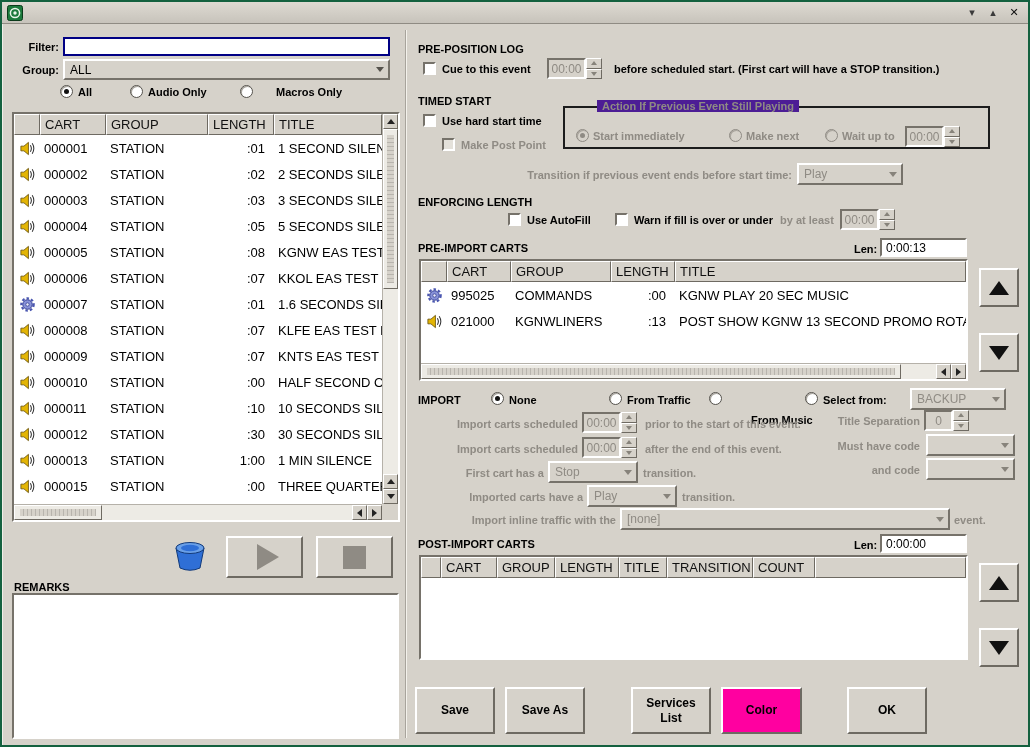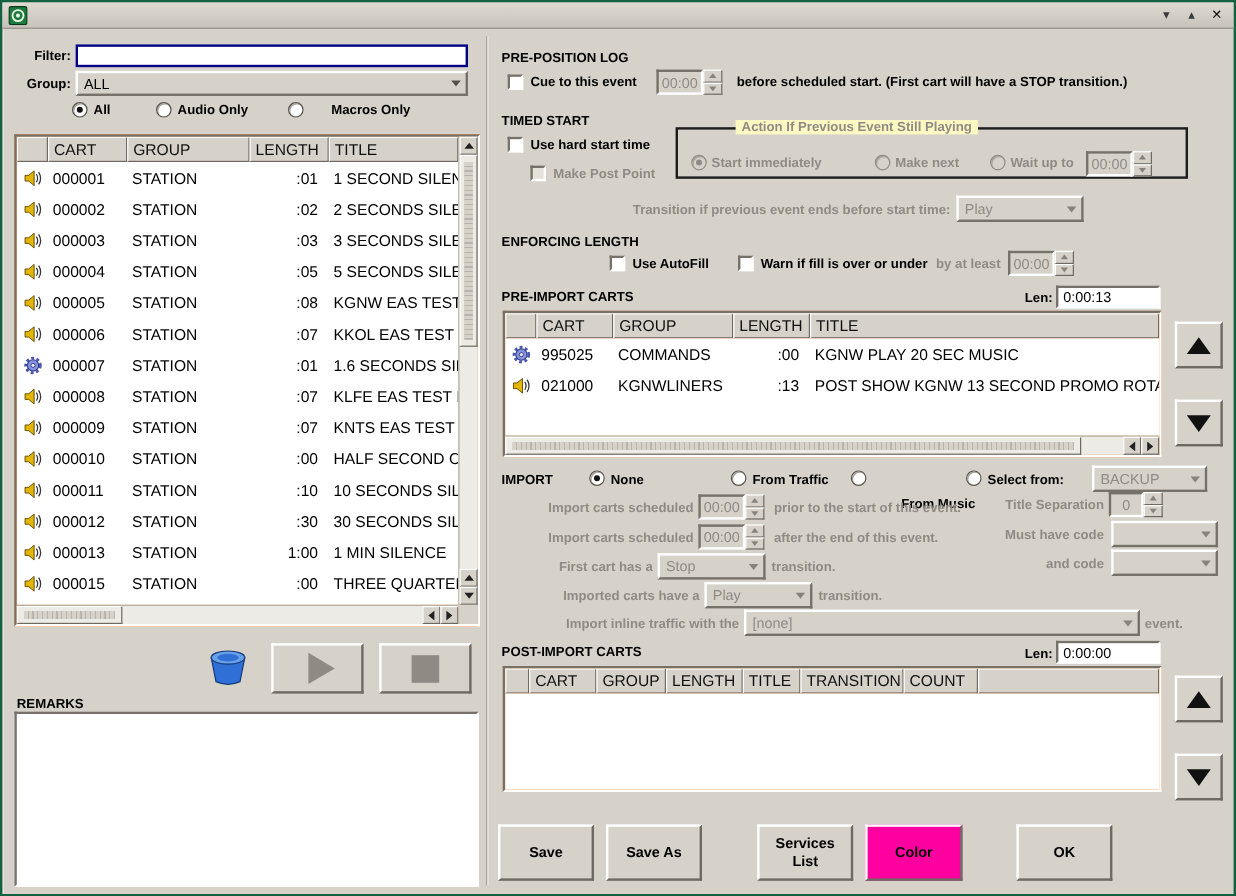--- a/index.html
+++ b/index.html
@@ -48,21 +48,21 @@
   .tri{display:block;width:0;height:0;}
   .tri-u{border:4px solid transparent;border-top:none;border-bottom:5px solid #222;}
   .tri-d{border:4px solid transparent;border-bottom:none;border-top:5px solid #222;}
   .tri-l{border:4px solid transparent;border-left:none;border-right:5px solid #222;}
   .tri-r{border:4px solid transparent;border-right:none;border-left:5px solid #222;}
   .tinyu{width:0;height:0;border:3px solid transparent;border-bottom:4px solid #87837b;border-top:none;}
   .tinyd{width:0;height:0;border:3px solid transparent;border-top:4px solid #87837b;border-bottom:none;}
   .carr .ca{width:0;height:0;border:4px solid transparent;border-bottom:none;border-top:5px solid #55524c;}
   .combo.dis .carr .ca{border-top-color:#87837b;}
   
-  .tbl{position:absolute;border:2px solid;border-color:#76726a #fff #fff #76726a;background:#f97316;display:grid;}
+  .tbl{position:absolute;border:2px solid;border-color:#76726a #fff #fff #76726a;background:#f0abfc;display:grid;}
   .lib{grid-template-columns:minmax(0,1fr) 16px;grid-template-rows:21px minmax(0,1fr) 16px;}
   .pre{grid-template-columns:minmax(0,1fr);grid-template-rows:21px minmax(0,1fr) 16px;}
   .post{grid-template-columns:minmax(0,1fr);grid-template-rows:21px minmax(0,1fr);}
   .header-row{display:grid;background:#d6d2ca;overflow:hidden;}
   .th{border:1px solid;border-color:#fff #6e6a62 #6e6a62 #fff;padding:0 4px;font-size:13px;color:#111;
     line-height:19px;overflow:hidden;white-space:nowrap;}
   .tbody{background:#fff;overflow:hidden;}
   .tr{height:26px;display:grid;align-items:center;}
   .td{font-size:13px;padding:0 4px;overflow:hidden;white-space:nowrap;color:#000;}
   .td.len{text-align:right;padding-right:9px;}
@@ -80,21 +80,21 @@
   .vthumb{position:absolute;left:0;right:0;top:0;background:#d6d2ca;border:1px solid;border-color:#fff #6e6a62 #6e6a62 #fff;
     background-image:repeating-linear-gradient(180deg,rgba(0,0,0,.14) 0 1px,transparent 1px 4px);
     background-clip:content-box;padding:5px 3px;}
   .htrough{flex:1;position:relative;}
   .hthumb{position:absolute;top:0;bottom:0;left:0;background:#d6d2ca;border:1px solid;border-color:#fff #6e6a62 #6e6a62 #fff;
     background-image:repeating-linear-gradient(90deg,rgba(0,0,0,.14) 0 1px,transparent 1px 4px);
     background-clip:content-box;padding:3px 5px;}
   .corner{grid-column:2;grid-row:3;background:#d6d2ca;}
   
   .groupbox{position:absolute;border:2px solid #1c1c1c;}
-  .legend{position:absolute;top:-8px;left:48px;background:#fef9c3;padding:0 5px;font-size:11px;font-weight:bold;color:#8f8b84;white-space:nowrap;}
+  .legend{position:absolute;top:-8px;left:32px;background:#4c1d95;padding:0 5px;font-size:11px;font-weight:bold;color:#8f8b84;white-space:nowrap;}
   
   .divider{position:absolute;width:2px;border-left:1px solid #a8a49c;border-right:1px solid #f4f2ec;}
   .playicon{width:0;height:0;border-top:13px solid transparent;border-bottom:13px solid transparent;border-left:22px solid #8f8b84;margin-left:6px;}
   .stopicon{width:23px;height:23px;background:#8f8b84;}
   .bigu{width:0;height:0;border:10px solid transparent;border-top:none;border-bottom:14px solid #111;}
   .bigd{width:0;height:0;border:10px solid transparent;border-bottom:none;border-top:14px solid #111;}
   textarea.remarks{position:absolute;background:#fff;border:2px solid;border-color:#76726a #fff #fff #76726a;resize:none;font-family:inherit;font-size:12px;padding:3px;}
 </style>
 </head>
 <body>

